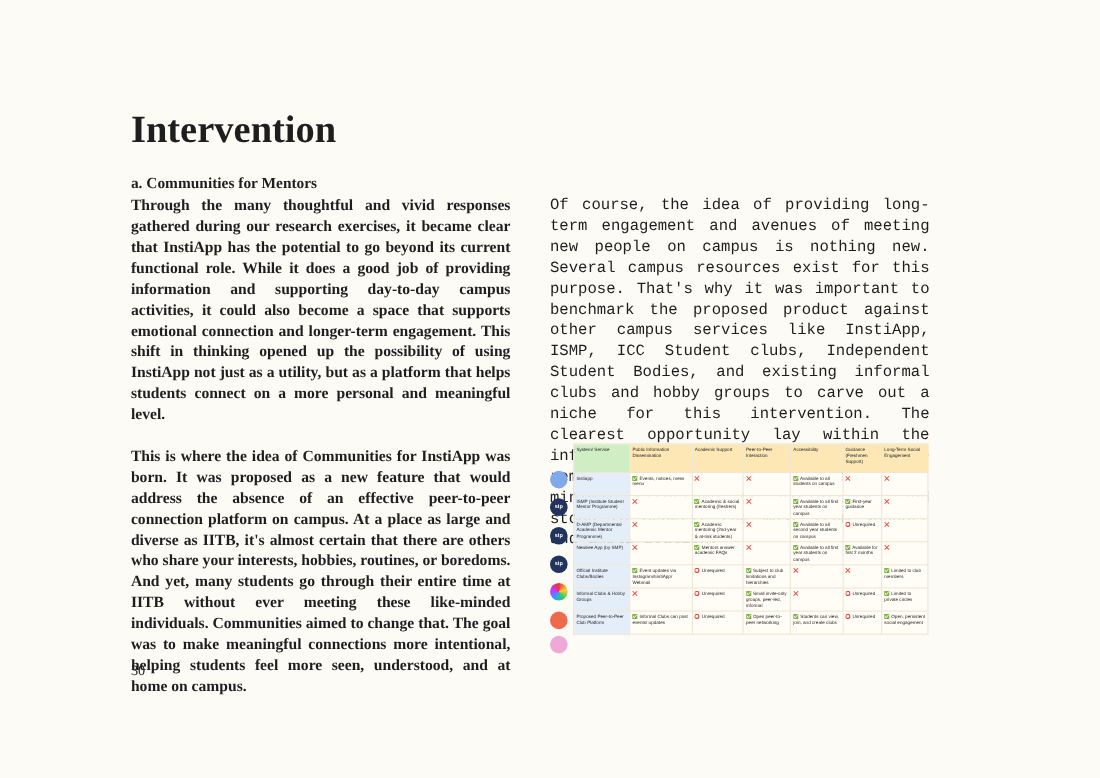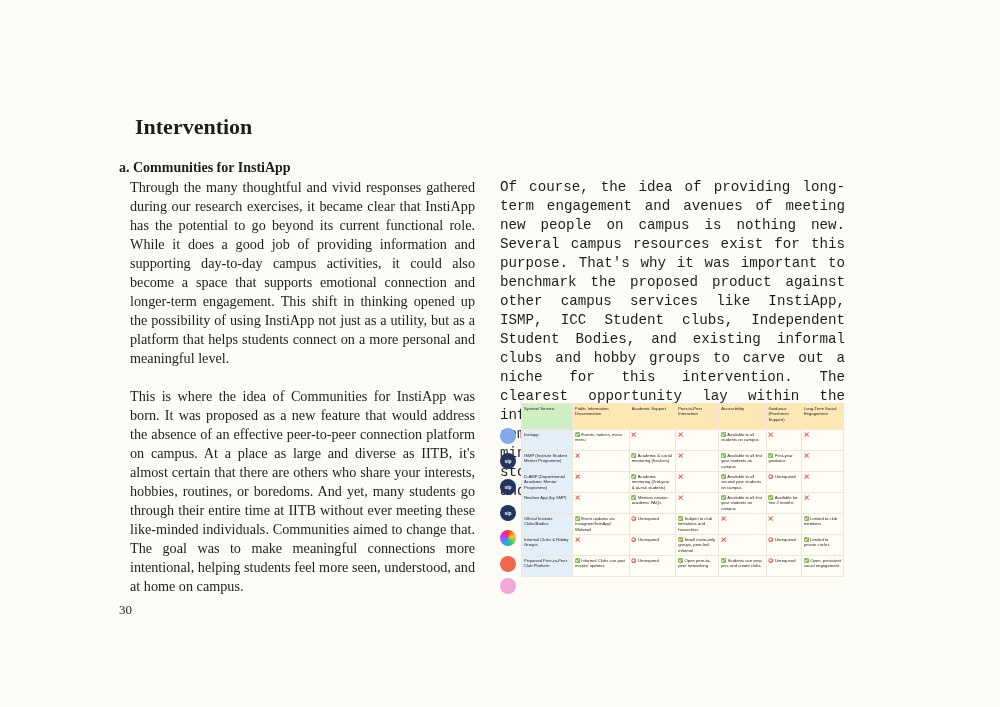--- a/index.html
+++ b/index.html
@@ -1,36 +1,36 @@
 <!DOCTYPE html>
 <html><head>
 <meta charset="utf-8">
 <style>
 html,body{margin:0;padding:0;}
 body{width:1000px;height:707px;background:#fdfbf5;position:relative;overflow:hidden;font-family:"DejaVu Serif",serif;color:#1e1e1e;}
-h1{position:absolute;left:119px;top:98px;margin:16px;font-family:"Liberation Serif",serif;font-weight:bold;font-size:22px;}
+h1{position:absolute;left:119px;top:98px;margin:0;font-family:"Liberation Serif",serif;font-weight:bold;font-size:35px;}
 .sub{position:absolute;left:119px;top:160px;font-family:"Liberation Serif",serif;font-weight:bold;font-size:14px;}
 .col{position:absolute;font-family:"Liberation Serif",serif;font-size:14.2px;line-height:19px;text-align:justify;}
-.c1{left:130px;top:178px;width:345px;}
+.c1{left:119px;top:178px;width:345px;font-weight:bold;}
 .c2{left:500px;top:178px;width:345px;font-family:Liberation Mono, monospace;}
 .col p{margin:0 0 19px 0;}
 .pg{position:absolute;left:119px;top:602px;font-family:"Liberation Serif",serif;font-size:13px;}
 table{position:absolute;left:521px;top:403px;width:323px;border-collapse:collapse;font-family:"Liberation Sans",sans-serif;font-size:4.2px;line-height:5.5px;}
 td,th{border:0.5px solid #eee7d8;padding:1.5px 2px;vertical-align:top;text-align:left;font-weight:normal;}
 th{background:#fce7b5;height:22px;}
 th.first{background:#cfeec4;}
 td.first{background:#e4eef8;}
 td{background:#fffdf6;height:17px;}
 .ic{position:absolute;left:500px;width:16px;height:16px;border-radius:50%;font-family:"Liberation Sans",sans-serif;font-size:5px;color:#fff;text-align:center;line-height:16px;font-weight:bold;}
 </style>
 </head>
 <body>
 
 <h1>Intervention</h1>
-<div class="sub">a. Communities for InstiApp</div>
+<div class="sub">a. Communities for Mentors</div>
 <div class="col c1">
 <p>Through the many thoughtful and vivid responses gathered during our research exercises, it became clear that InstiApp has the potential to go beyond its current functional role. While it does a good job of providing information and supporting day-to-day campus activities, it could also become a space that supports emotional connection and longer-term engagement. This shift in thinking opened up the possibility of using InstiApp not just as a utility, but as a platform that helps students connect on a more personal and meaningful level.</p>
 <p>This is where the idea of Communities for InstiApp was born. It was proposed as a new feature that would address the absence of an effective peer-to-peer connection platform on campus. At a place as large and diverse as IITB, it's almost certain that there are others who share your interests, hobbies, routines, or boredoms. And yet, many students go through their entire time at IITB without ever meeting these like-minded individuals. Communities aimed to change that. The goal was to make meaningful connections more intentional, helping students feel more seen, understood, and at home on campus.</p>
 </div>
 <div class="col c2">
 <p>Of course, the idea of providing long-term engagement and avenues of meeting new people on campus is nothing new. Several campus resources exist for this purpose. That's why it was important to benchmark the proposed product against other campus services like InstiApp, ISMP, ICC Student clubs, Independent Student Bodies, and existing informal clubs and hobby groups to carve out a niche for this intervention. The clearest opportunity lay within the informal club ecosystem. This space remains the most underserved, with minimal structure or visibility, and stood to benefit the most from support and amplification.</p>
 </div>
 <div class="pg">30</div>
 
 <div class="ic" style="top:428px;background:#7fa9e8"></div>

